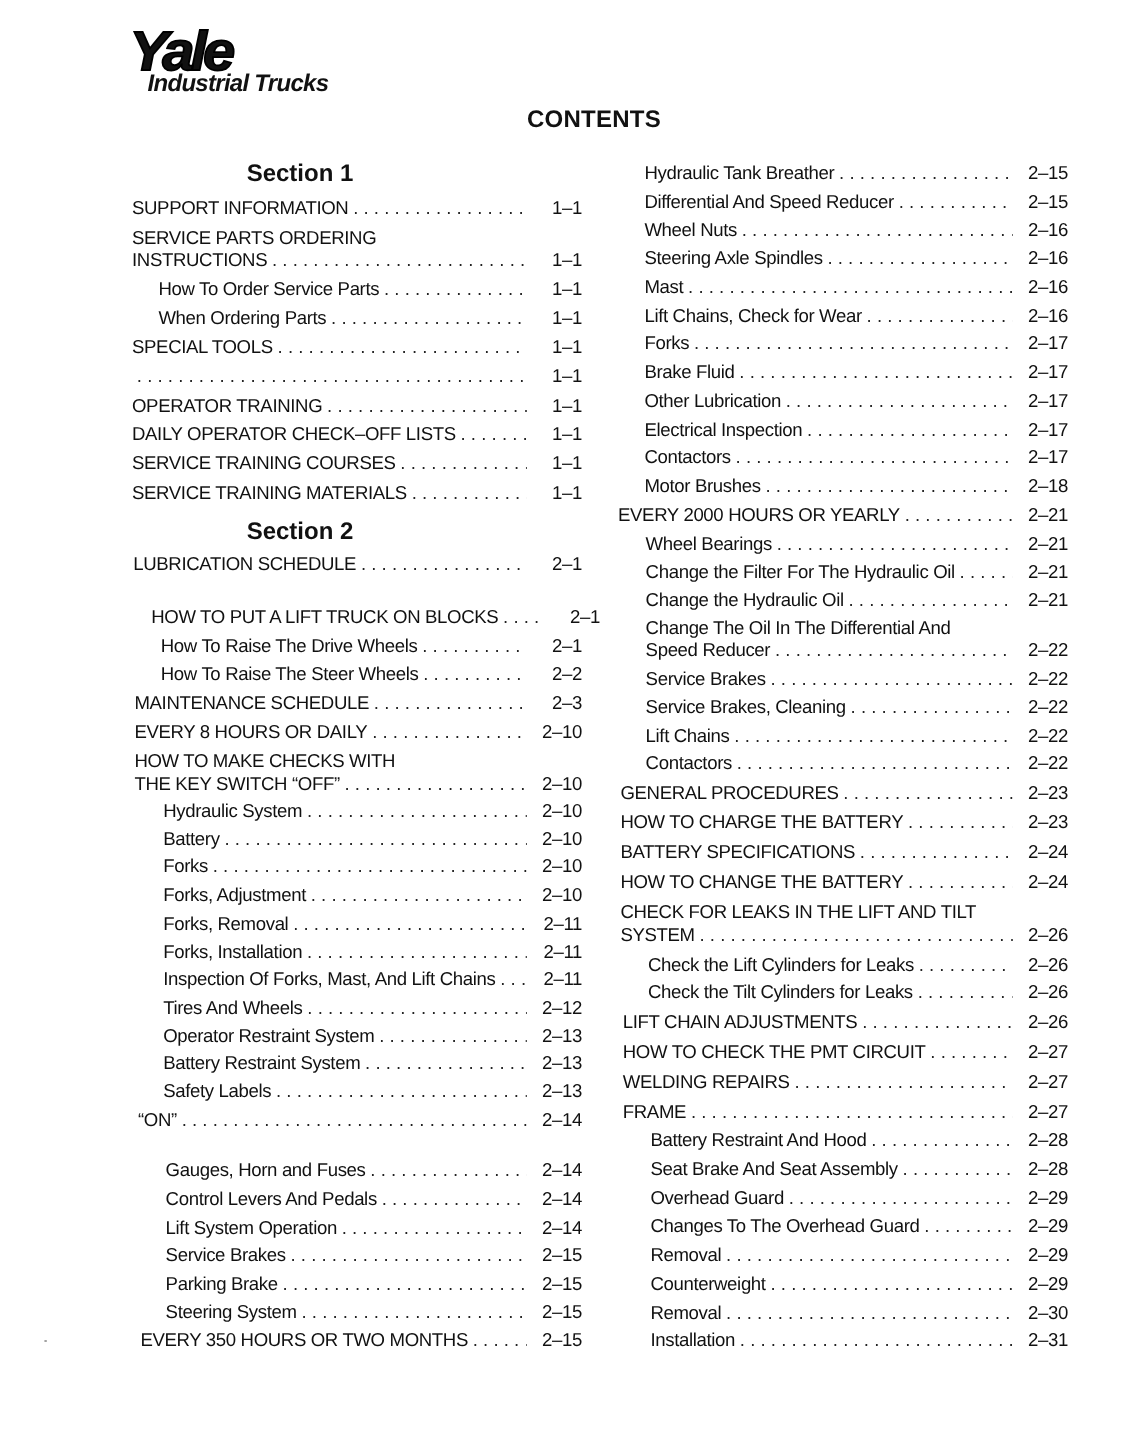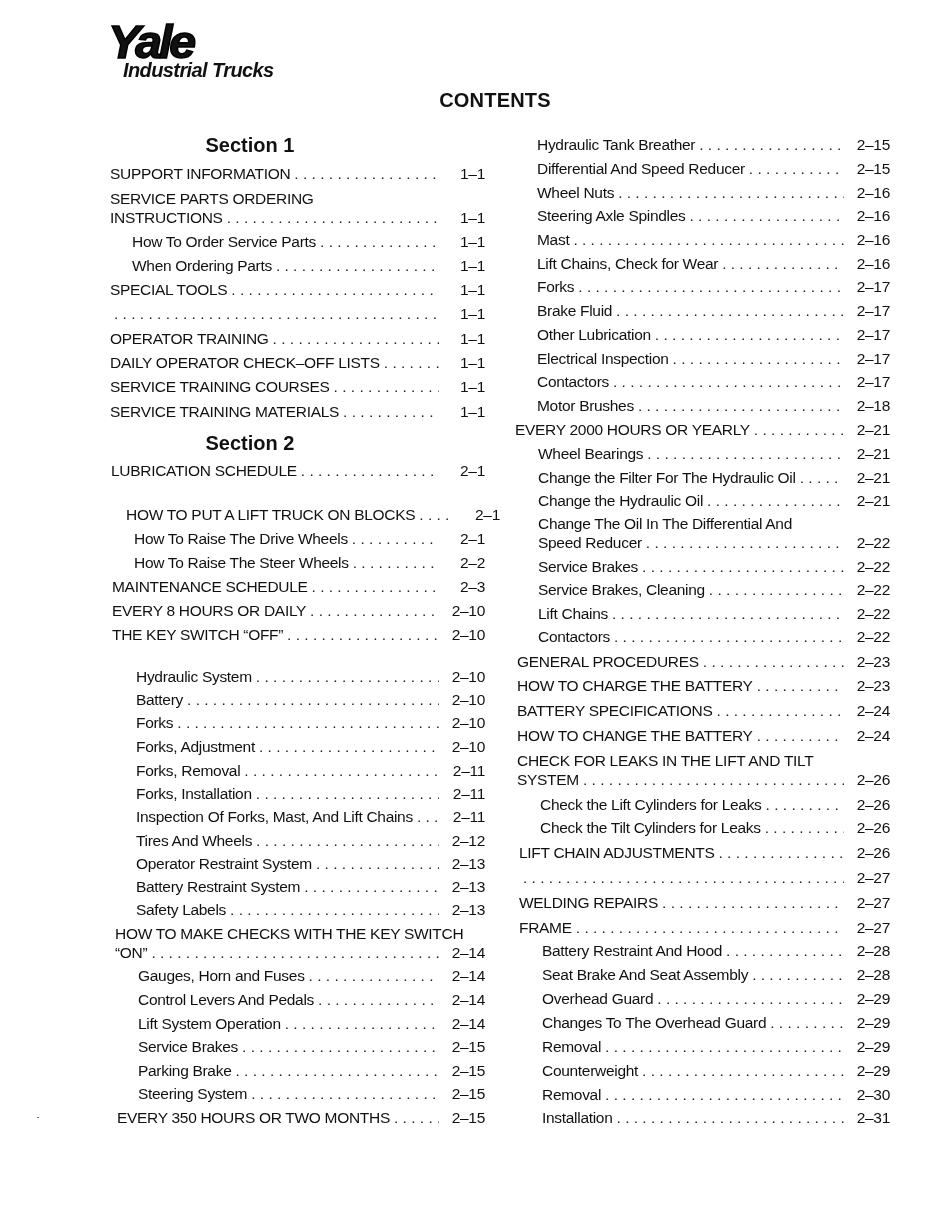--- a/index.html
+++ b/index.html
@@ -166,20 +166,21 @@
       </div>
     </div>
     <div class="entry" style="top: 601px; left: 2px; width: 373px;">
       <div class="row">
         <span class="label">EVERY 8 HOURS OR DAILY</span>
         <span class="leader"></span>
         <span class="page">2–10</span>
       </div>
     </div>
     <div class="entry" style="top: 625px; left: 2px; width: 373px;">
+      <span class="line1">HOW TO MAKE CHECKS WITH</span>
       <div class="row">
         <span class="label">THE KEY SWITCH “OFF”</span>
         <span class="leader"></span>
         <span class="page">2–10</span>
       </div>
     </div>
     <div class="entry" style="top: 667px; left: 26px; width: 349px;">
       <div class="row">
         <span class="label">Hydraulic System</span>
         <span class="leader"></span>
@@ -250,21 +251,20 @@
       </div>
     </div>
     <div class="entry" style="top: 900px; left: 26px; width: 349px;">
       <div class="row">
         <span class="label">Safety Labels</span>
         <span class="leader"></span>
         <span class="page">2–13</span>
       </div>
     </div>
     <div class="entry" style="top: 924px; left: 5px; width: 370px;">
-      <span class="line1">HOW TO MAKE CHECKS WITH THE KEY SWITCH</span>
       <div class="row">
         <span class="label">“ON”</span>
         <span class="leader"></span>
         <span class="page">2–14</span>
       </div>
     </div>
     <div class="entry" style="top: 966px; left: 28px; width: 347px;">
       <div class="row">
         <span class="label">Gauges, Horn and Fuses</span>
         <span class="leader"></span>
@@ -515,20 +515,21 @@
     </div>
     <div class="entry" style="top: 843px; left: 4px; width: 371px;">
       <div class="row">
         <span class="label">LIFT CHAIN ADJUSTMENTS</span>
         <span class="leader"></span>
         <span class="page">2–26</span>
       </div>
     </div>
     <div class="entry" style="top: 868px; left: 4px; width: 371px;">
       <div class="row">
+        <span class="label">HOW TO CHECK THE PMT CIRCUIT</span>
         <span class="leader"></span>
         <span class="page">2–27</span>
       </div>
     </div>
     <div class="entry" style="top: 893px; left: 4px; width: 371px;">
       <div class="row">
         <span class="label">WELDING REPAIRS</span>
         <span class="leader"></span>
         <span class="page">2–27</span>
       </div>

